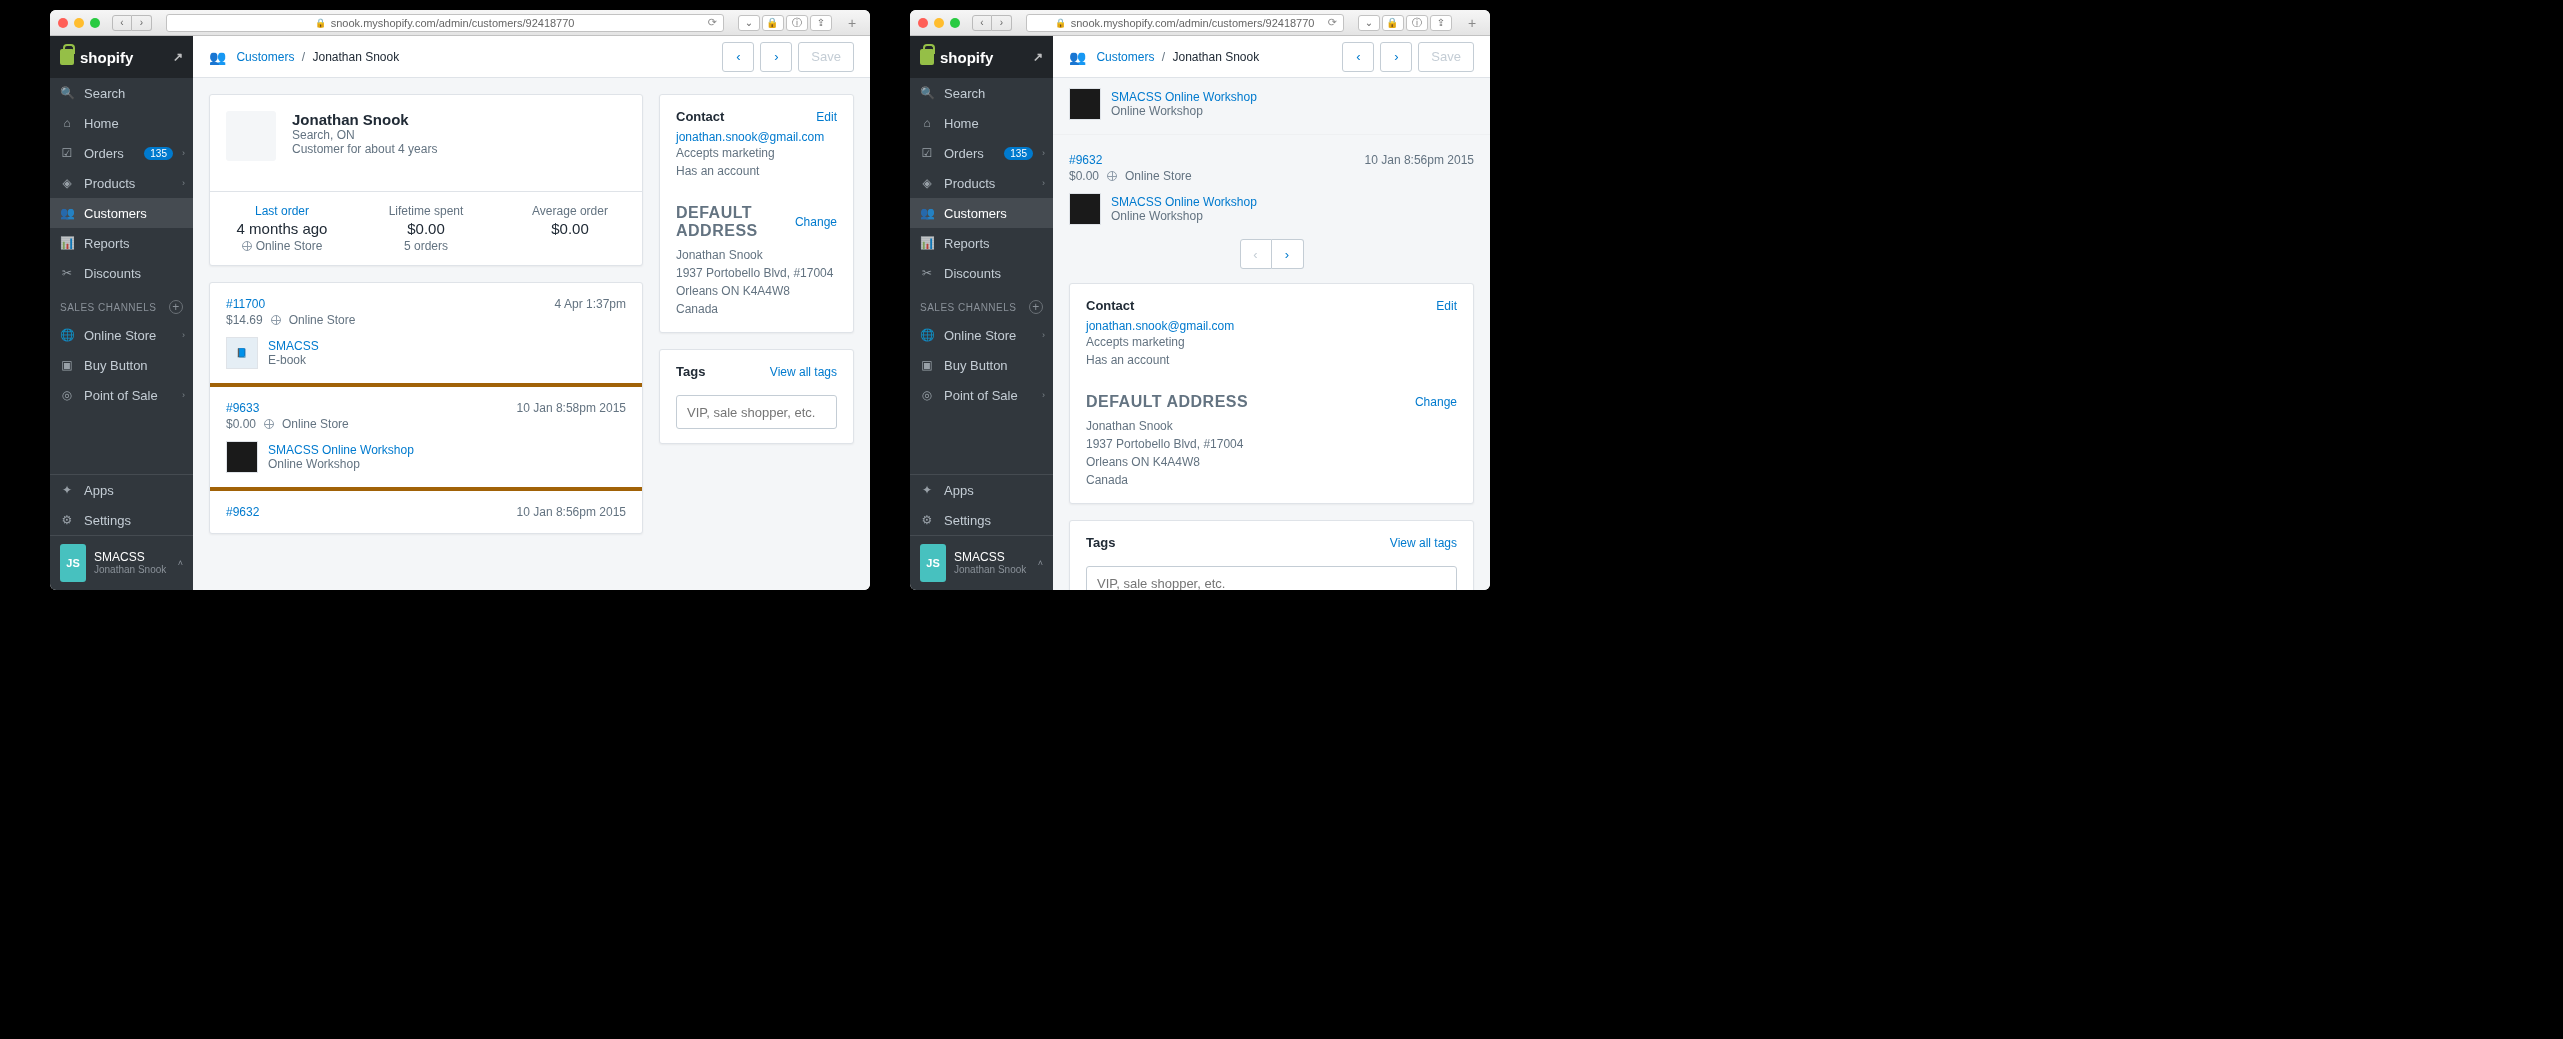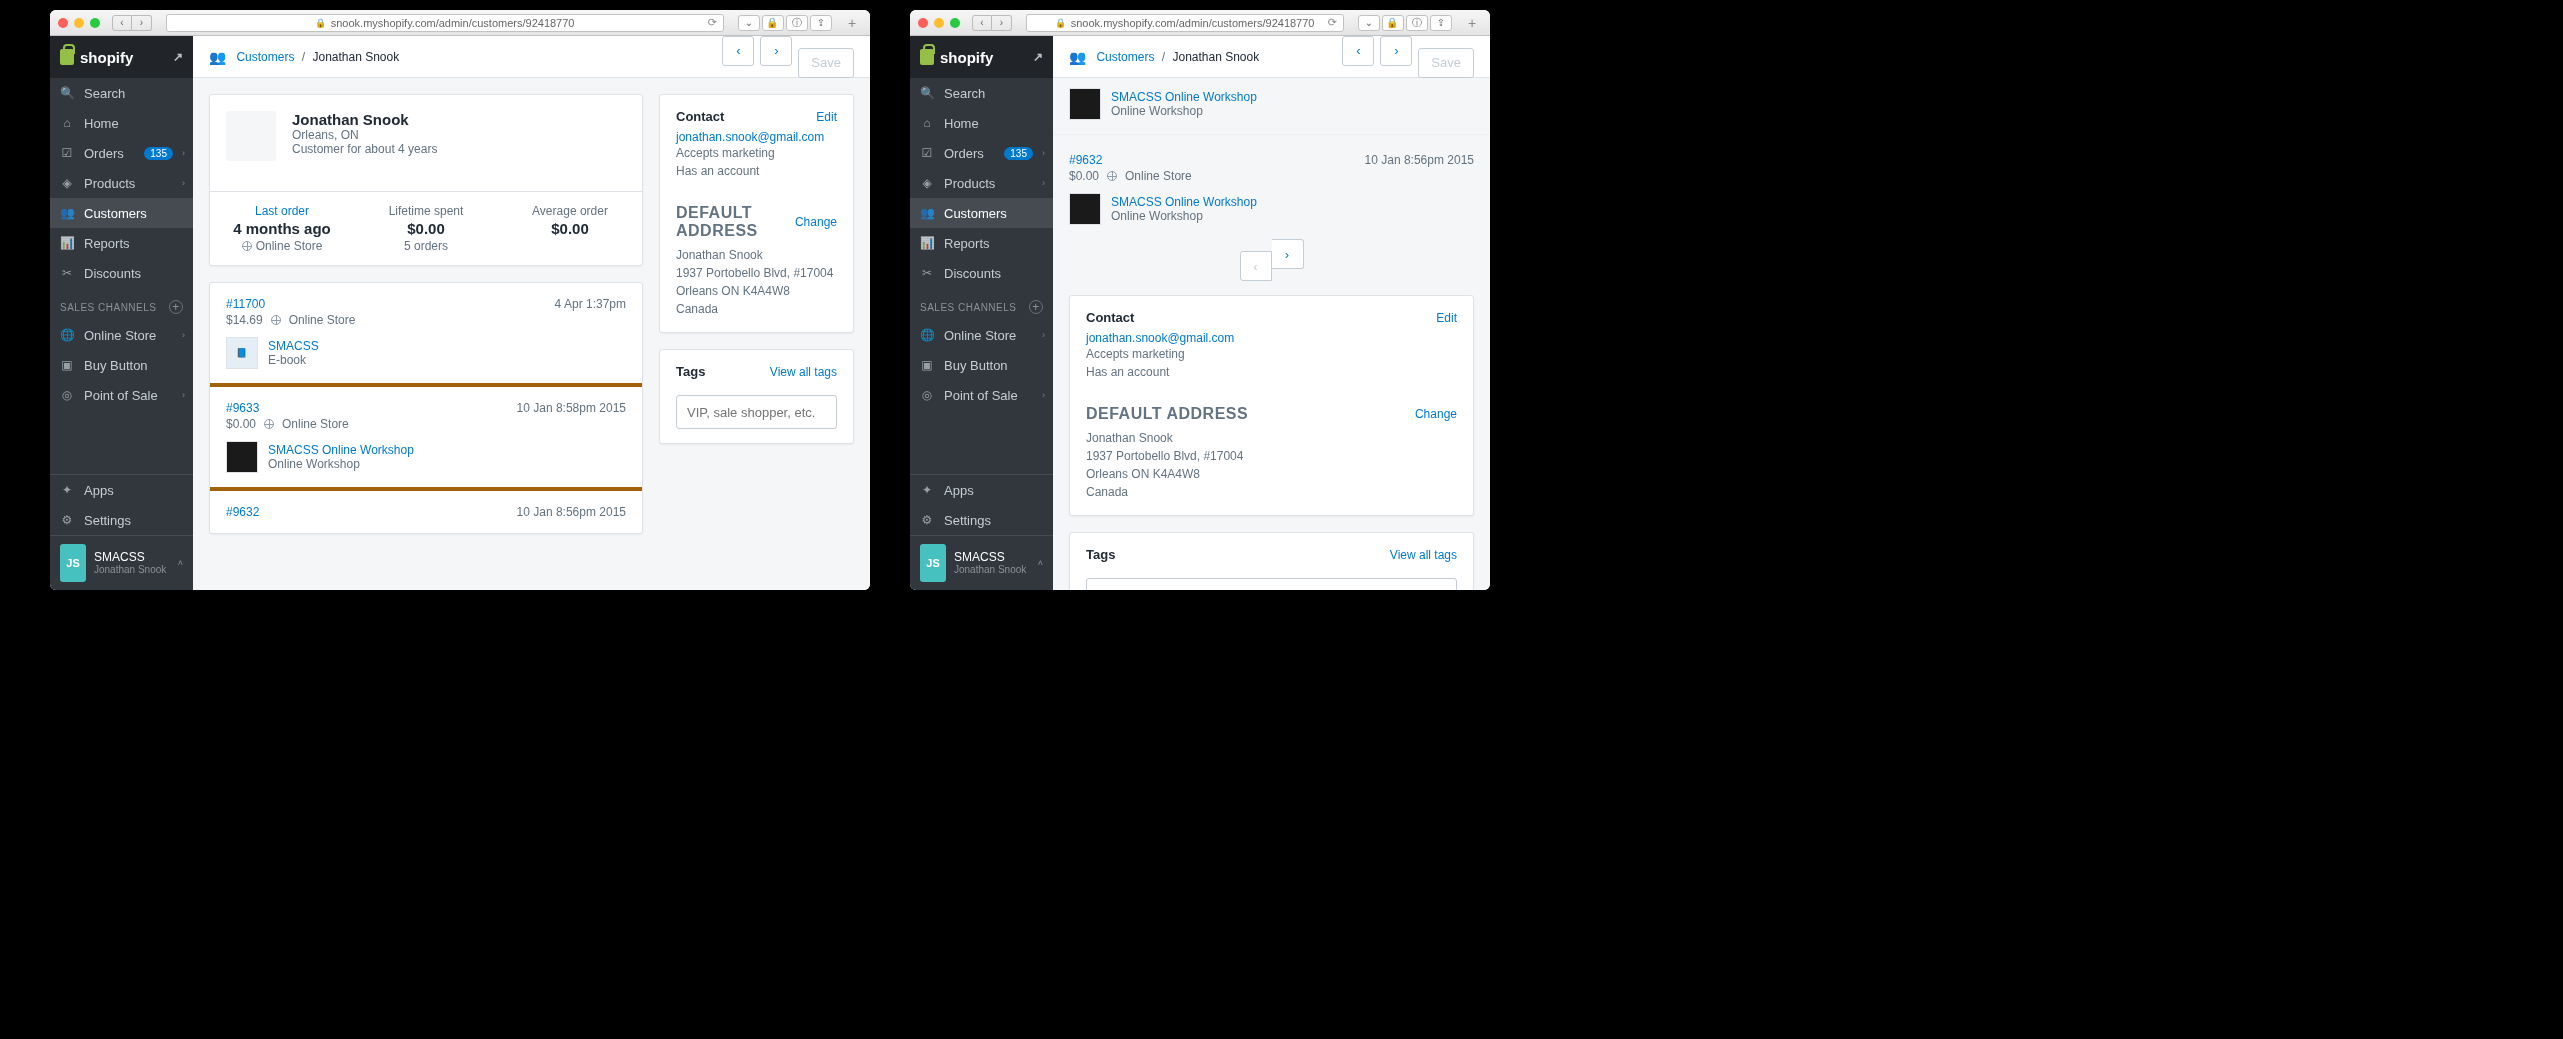--- a/index.html
+++ b/index.html
@@ -117,21 +117,21 @@
   .breadcrumb{color:#007ace; font-size:12px;}
   .breadcrumb .sep{color:#637381; margin:0 4px;}
   .breadcrumb .cur{color:#212b36;}
   .tb-right{margin-left:auto;display:flex;gap:6px;}
   .btn {
     height:30px; padding:0 12px; border:1px solid #c4cdd5; border-radius:3px;
     background:#fff; display:flex;align-items:center;justify-content:center;
     cursor:pointer; font-size:13px; color:#212b36;
   }
   .btn.icon-only{width:32px;padding:0;color:#007ace;}
-  .btn.disabled{color:#c4cdd5;cursor:default;margin-top:12px;}
+  .btn.disabled{color:#c4cdd5;cursor:default;}
   .content { padding:16px;}
   .cols { display:flex; gap:16px; align-items:flex-start;}
   .colL { flex:1; display:flex; flex-direction:column; gap:16px;}
   .colR { width:195px; display:flex; flex-direction:column; gap:16px;}
   .card {
     background:#fff; border:1px solid #dfe3e8; border-radius:3px;
     box-shadow:0 1px 2px rgba(0,0,0,.05);
   }
   .card-pad { padding:16px; }
   .card-head {
@@ -149,21 +149,21 @@
   .note-input{
     margin-top:12px; width:100%; height:34px; border:1px solid #c4cdd5;
     border-radius:3px; padding:0 10px; font-size:13px; color:#637381;
   }
   .stats {
     display:flex; border-top:1px solid #dfe3e8; margin-top:14px;
   }
   .stat{flex:1;text-align:center;padding:12px 4px;}
   .stat .lab{color:#637381;font-size:12px;}
   .stat .lab.link{color:#007ace;}
-  .stat .val{font-size:15px;font-weight:700;margin-top:2px;}
+  .stat .val{font-size:15px;font-weight:400;margin-top:2px;}
   .stat .sub{font-size:12px;color:#637381;margin-top:2px;display:flex;align-items:center;justify-content:center;gap:4px;}
   .globe{display:inline-block;width:10px;height:10px;border:1px solid #919eab;border-radius:50%;position:relative;}
   .globe:before{content:"";position:absolute;left:4px;top:-1px;width:1px;height:10px;background:#919eab;}
   .globe:after{content:"";position:absolute;top:4px;left:-1px;height:1px;width:10px;background:#919eab;}
   
   .order{padding:14px 16px;border-top:4px solid #a16207;}
   .order:first-of-type{border-top:none;}
   .order-head{display:flex;justify-content:space-between;align-items:center;}
   .order-price{font-size:12px;color:#637381;display:flex;gap:8px;align-items:center;margin-top:2px;}
   .order-item{display:flex;gap:10px;margin-top:10px;align-items:center;}
@@ -314,21 +314,21 @@
 
       <div class="content">
         <div class="cols">
           <div class="colL">
             <div class="card">
               <div class="card-pad">
                 <div class="cust-row">
                   <div class="cust-av"></div>
                   <div>
                     <div class="cust-name">Jonathan Snook</div>
-                    <div class="small muted">Orleans, ON</div>
+                    <div class="small muted">Search, ON</div>
                     <div class="small muted">Customer for about 4 years</div>
                   </div>
                 </div>
               </div>
               <div class="stats">
                 <div class="stat">
                   <div class="lab link">Last order</div>
                   <div class="val">4 months ago</div>
                   <div class="sub">
                       <span class="globe"></span>

